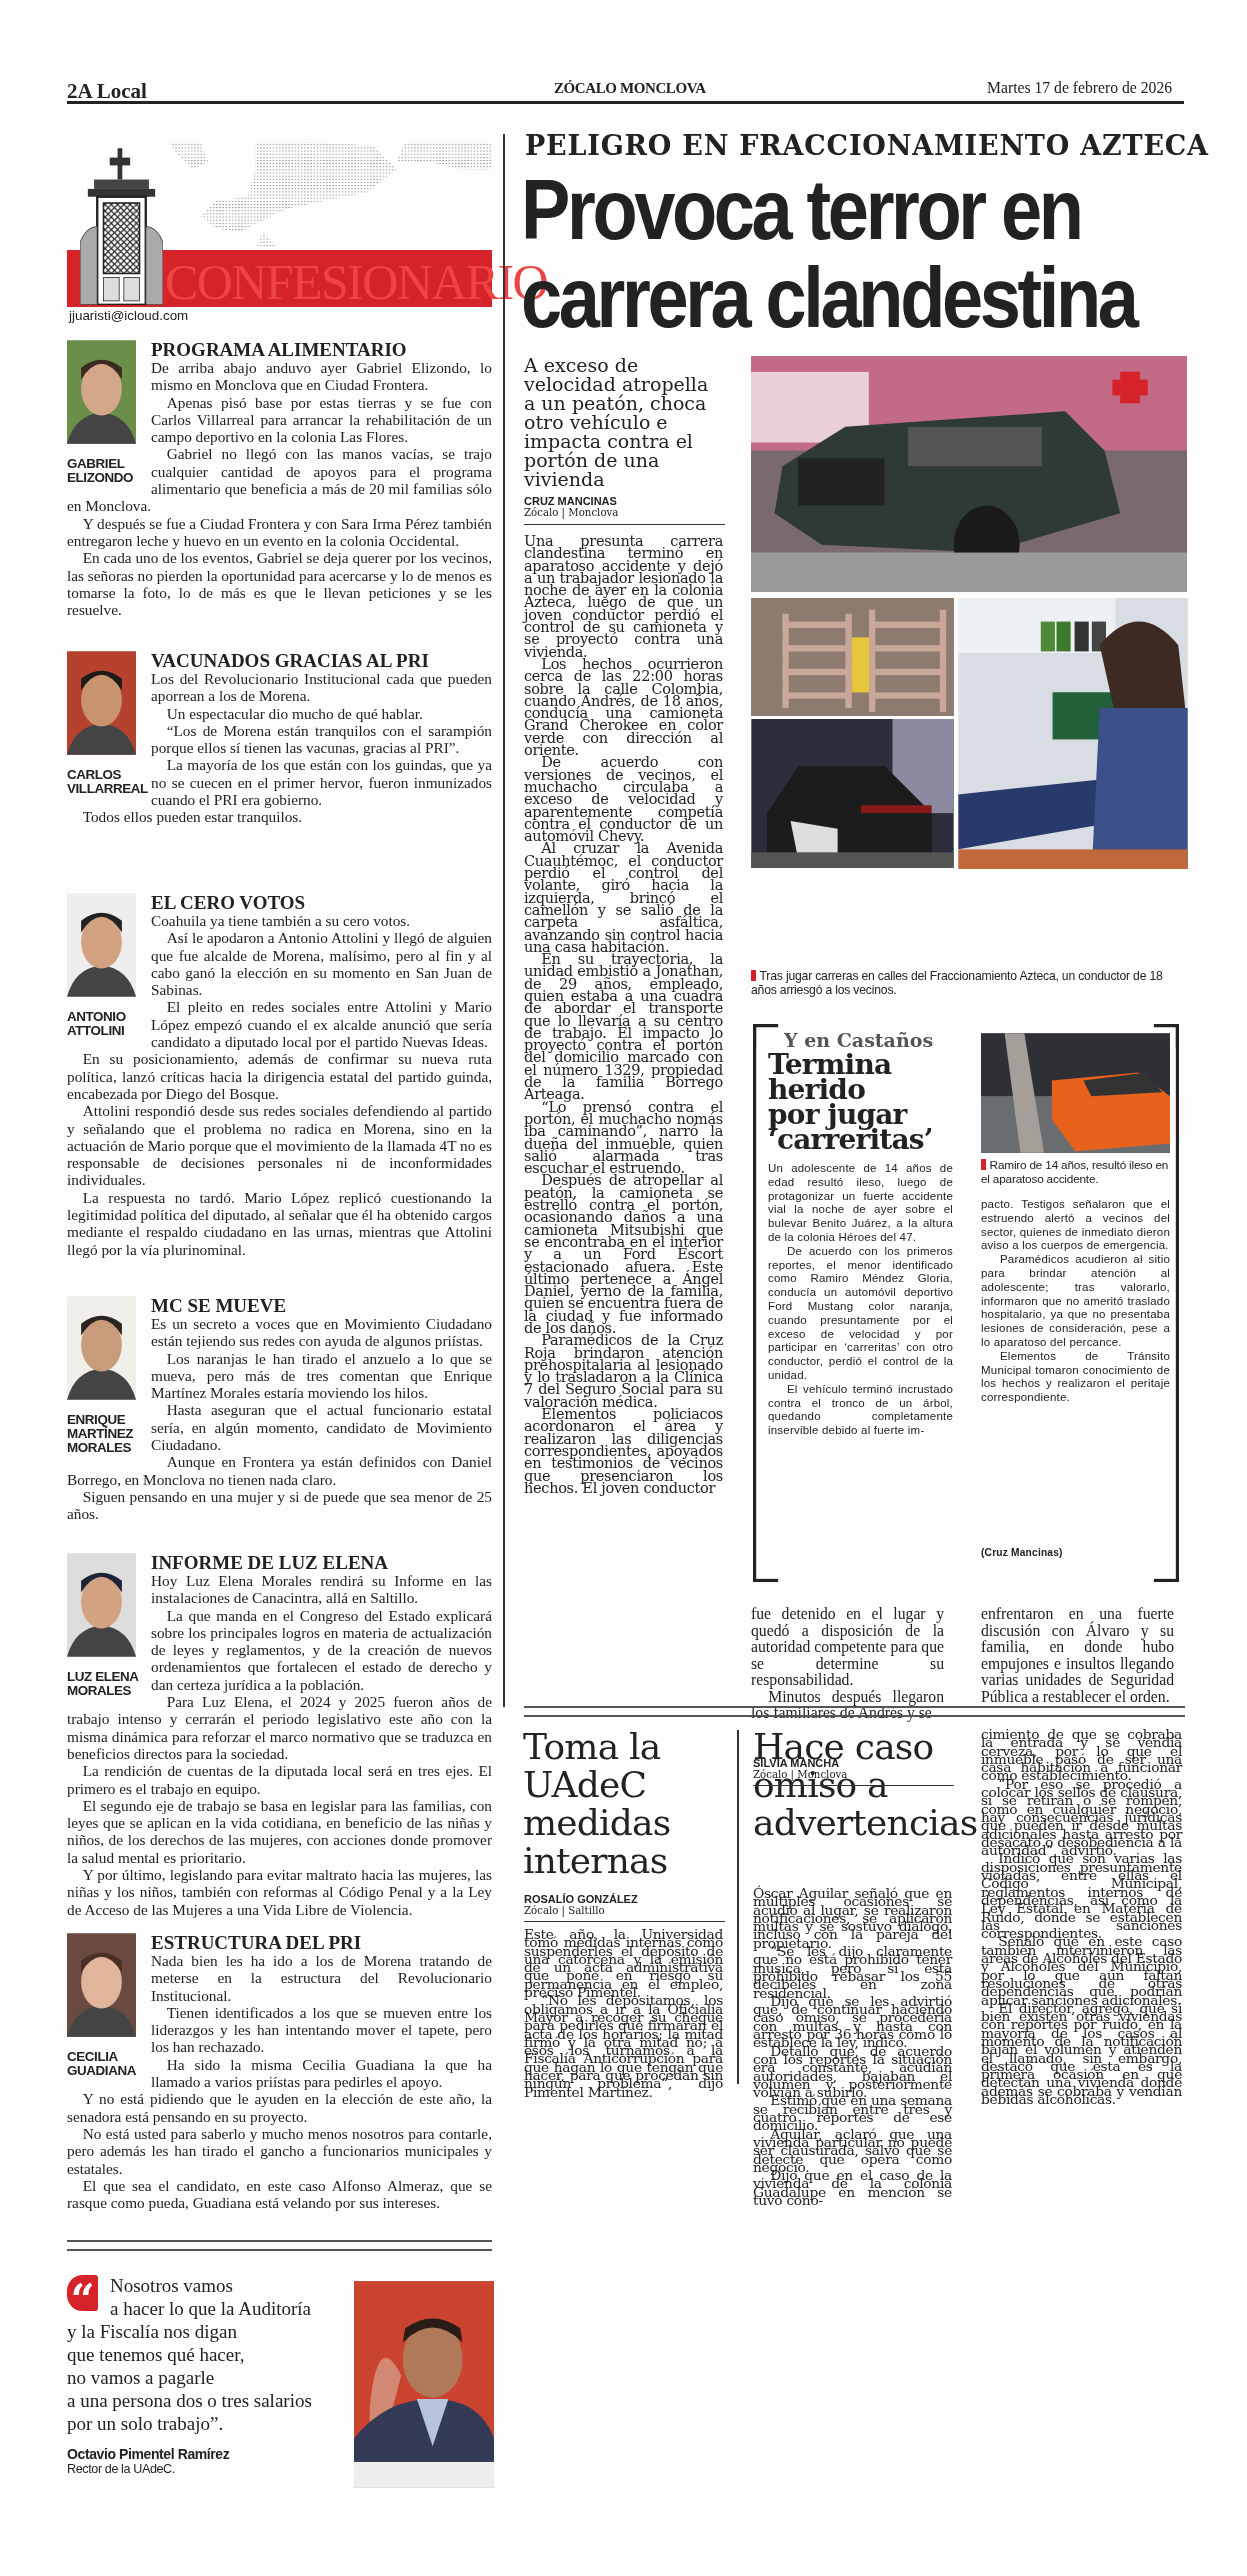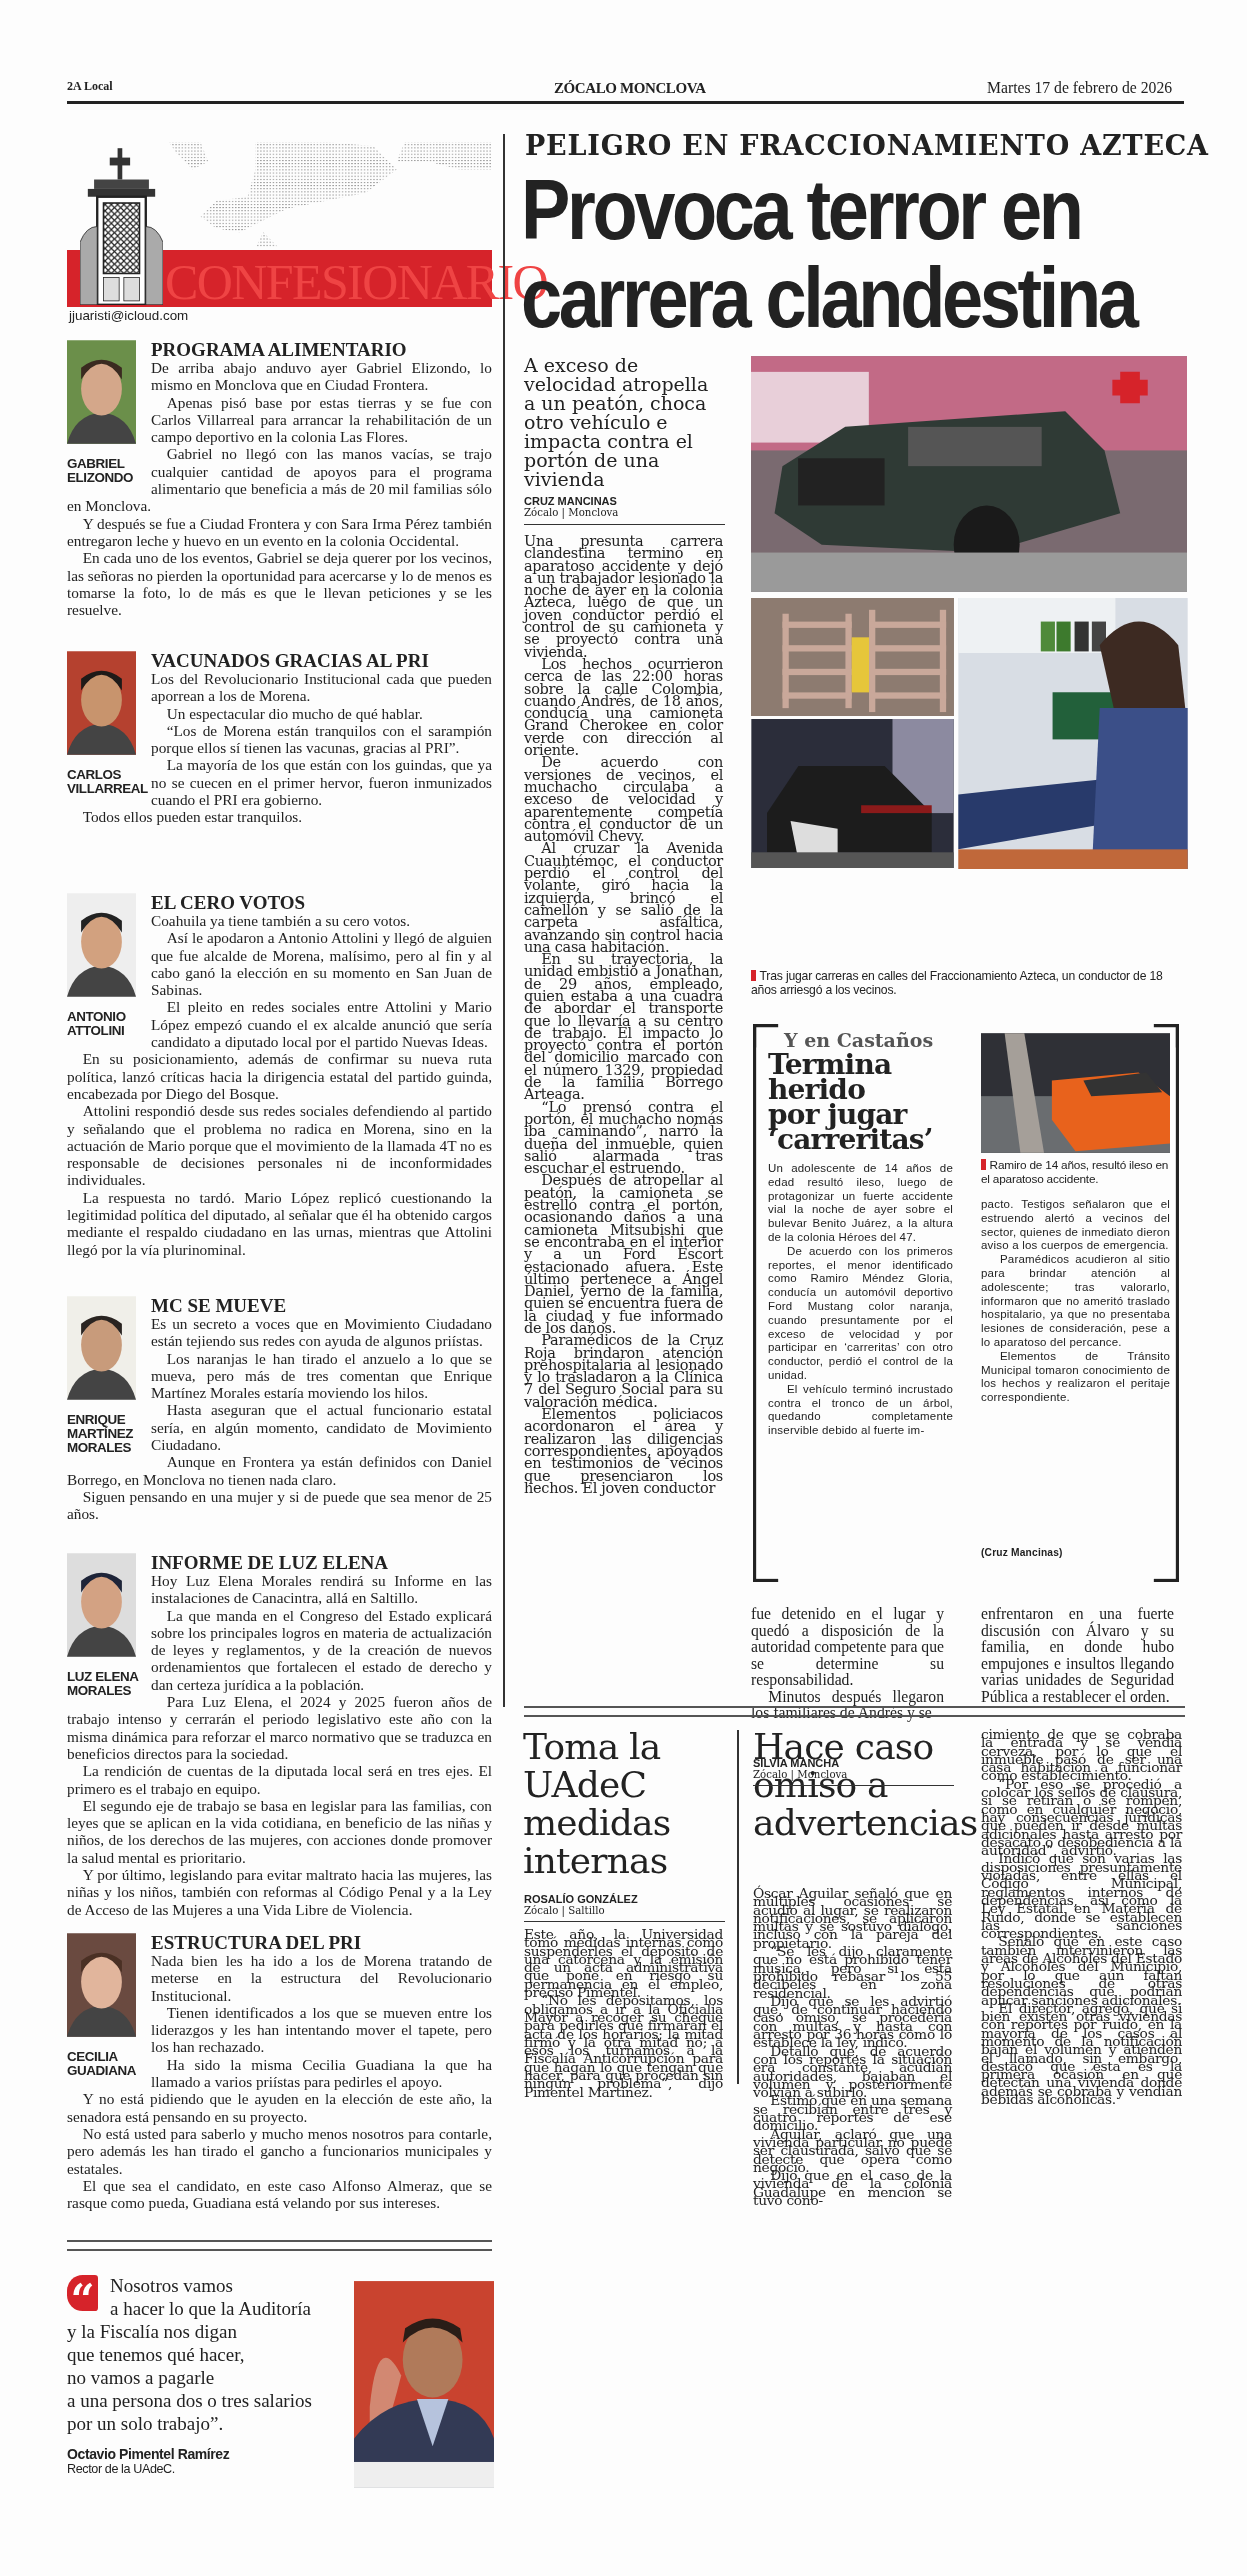--- a/index.html
+++ b/index.html
@@ -1,19 +1,19 @@
 <!DOCTYPE html>
 <html style="font-size:12.6px"><head>
 <meta charset="utf-8">
 <style>
   * { box-sizing: border-box; margin: 0; padding: 0; }
   body { width: 1248px; height: 2576px; background: #fdfdfd; font-family: "Liberation Serif", serif; color: #222; position: relative; overflow: hidden; }
   .abs { position: absolute; }
   .sans { font-family: "Liberation Sans", sans-serif; }
-  .header-left { left: 67px; top: 79px; font-size: 12px; font-weight: bold; }
+  .header-left { left: 67px; top: 79px; font-size: 21px; font-weight: bold; }
   .header-center { left: 527px; top: 80px; font-size: 15px; font-weight: bold; letter-spacing: -0.4px; margin-left: 27px; }
   .header-right { left: 987px; top: 79px; font-size: 15.7px; }
   .header-rule { left: 67px; top: 101px; width: 1117px; height: 3.1px; background: #222; }
   .conf-banner { left: 67px; top: 250px; width: 425px; height: 57px; background: #d6232a; }
   .conf-title { left: 165px; top: 253px; font-size: 50px; color: #ef4444; letter-spacing: -1.6px; font-family: "Liberation Serif", serif; }
   .conf-booth { left: 80px; top: 148px; width: 83px; height: 157px; }
   .conf-email { left: 69px; top: 308px; font-size: 13.4px; }
   .world-dots { left: 169px; top: 138px; width: 322px; height: 110px; }
 
   .item { position: absolute; left: 67px; width: 425px; }

